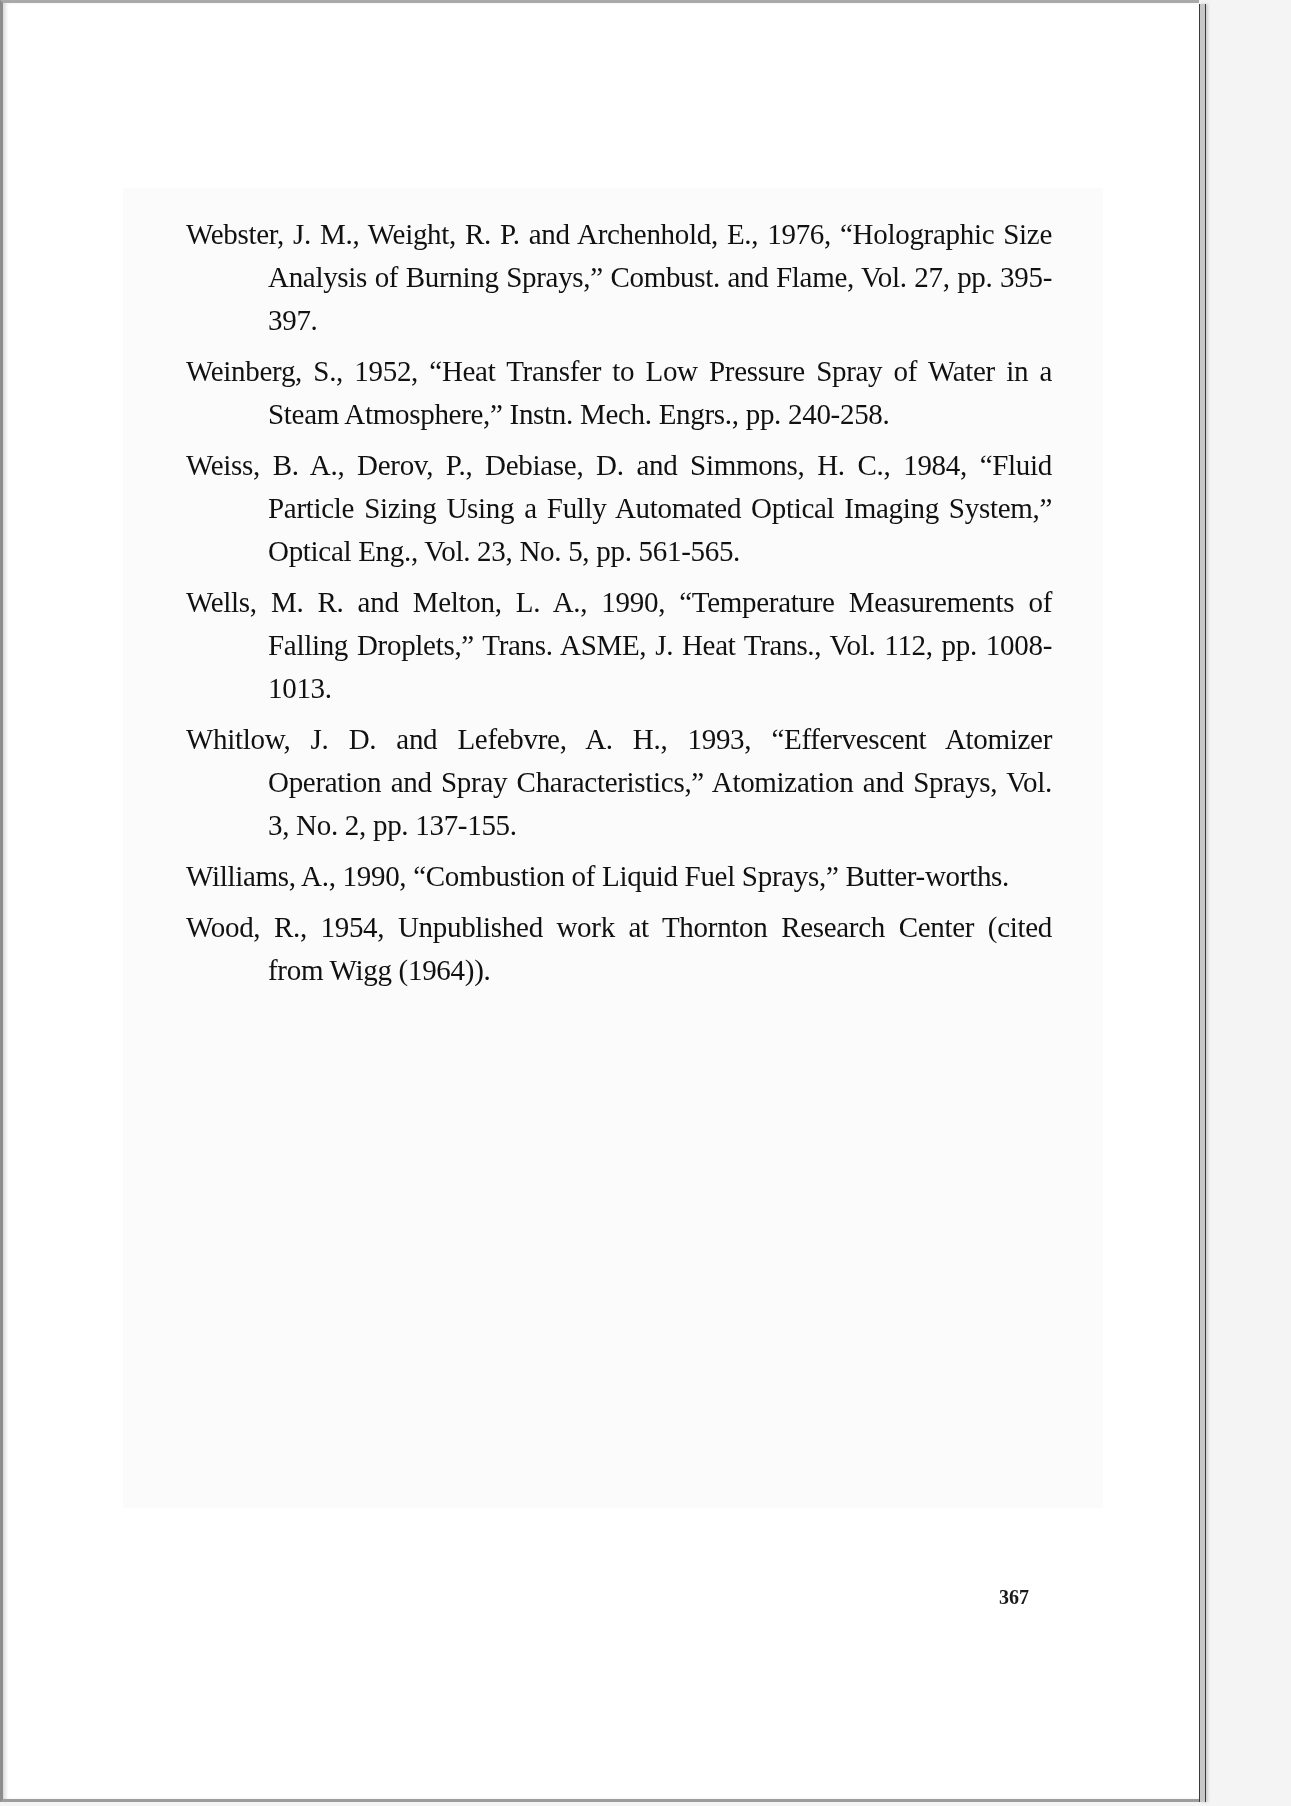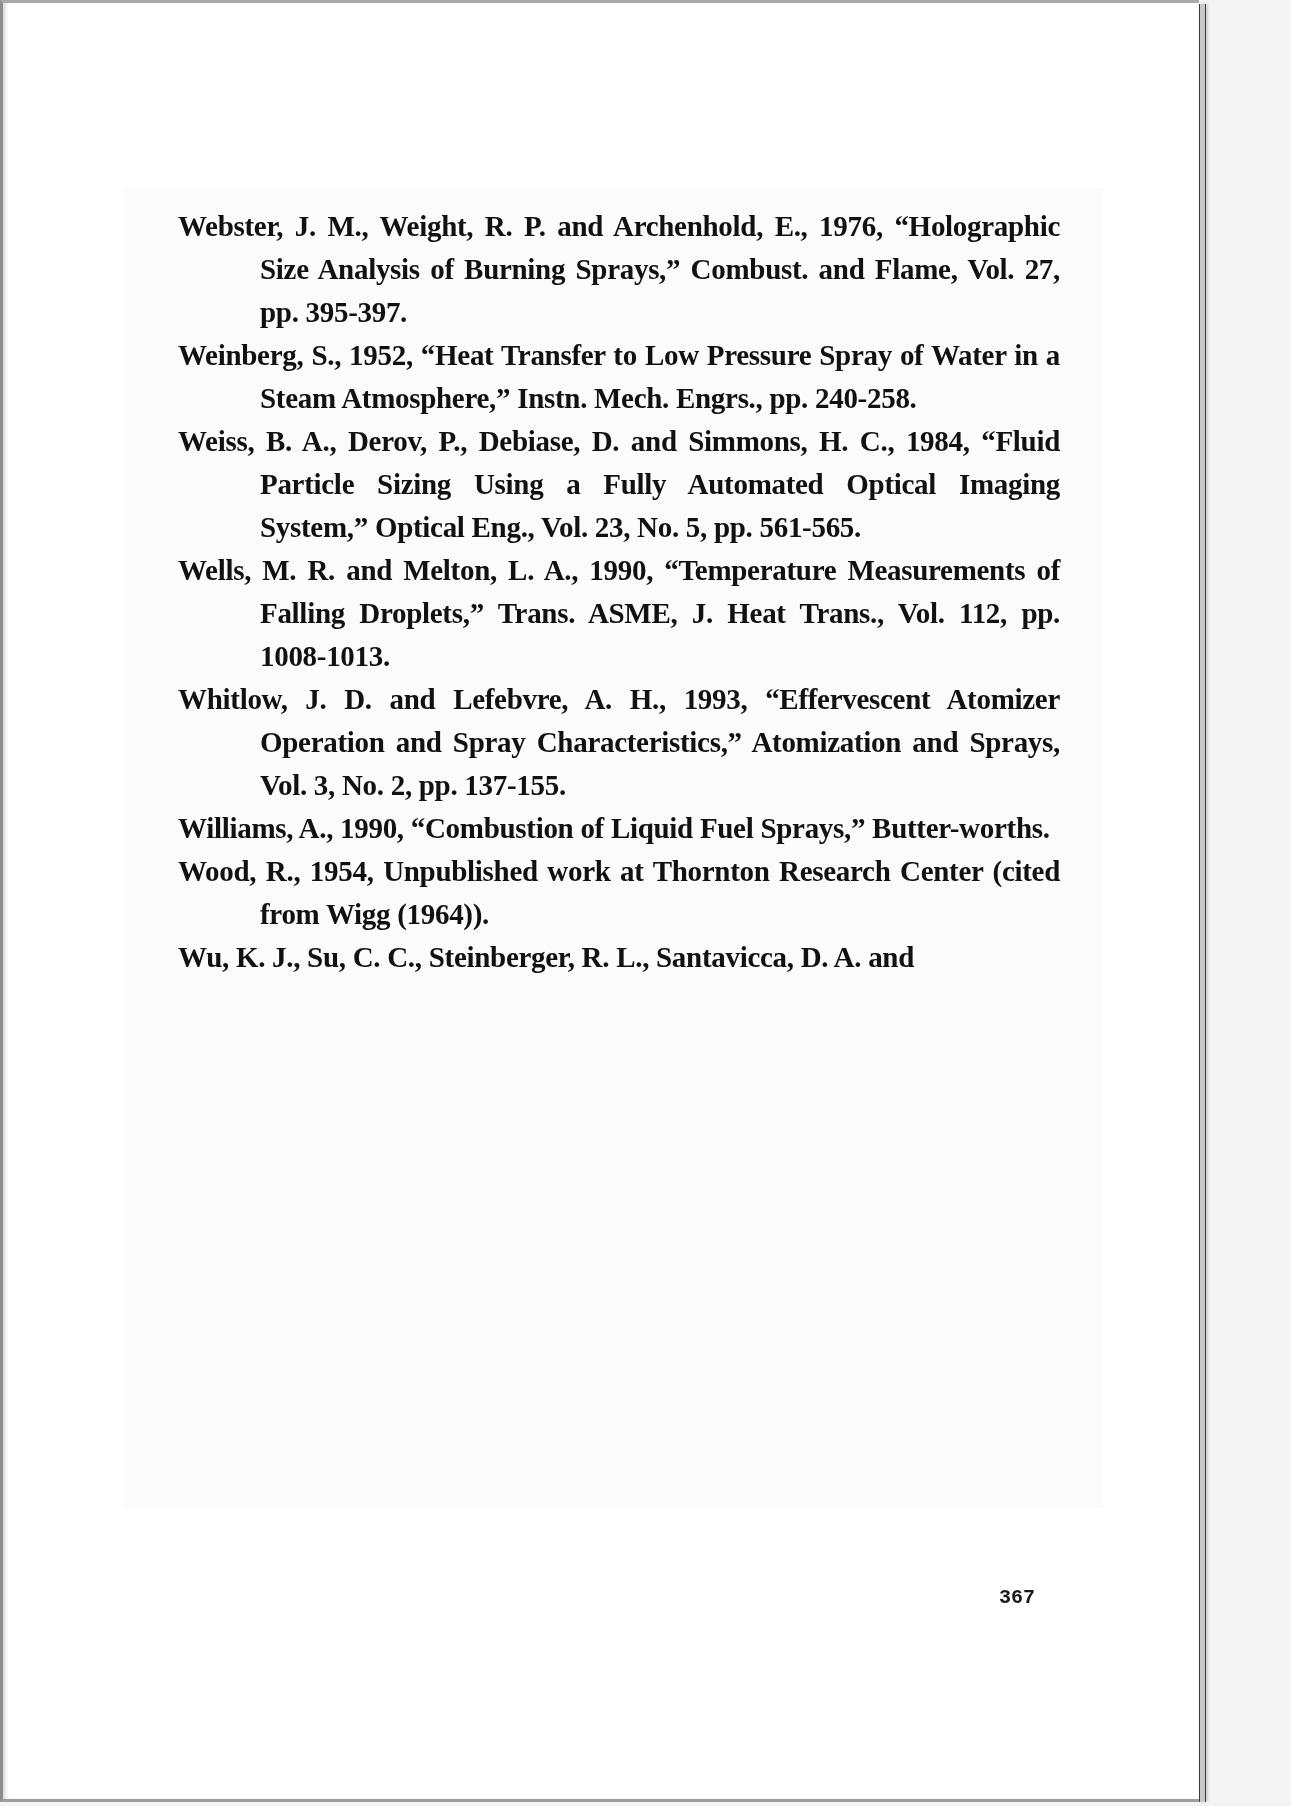--- a/index.html
+++ b/index.html
@@ -50,48 +50,46 @@
       left: 175px;
       top: 202px;
       width: 882px;
       font-family: "Liberation Serif", serif;
       font-size: 29px;
       line-height: 43px;
       color: #111111;
       letter-spacing: -0.3px;
     }
     .ref {
-      margin: 0;
+      margin: 8px;
       padding-left: 82px;
       text-indent: -82px;
       text-align: justify;
-      font-weight: bold;
     }
     .page-number {
       position: absolute;
       left: 996px;
       top: 1583px;
-      font-family: Liberation Mono, monospace;
+      font-family: Liberation Serif, serif;
       font-weight: bold;
       font-size: 20px;
       color: #1a1a1a;
     }
   </style>
 </head>
 <body>
 
 <div class="page">
   <div class="scan-tint"></div>
 
   <div class="refs">
     <p class="ref">Webster, J. M., Weight, R. P. and Archenhold, E., 1976, “Holographic Size Analysis of Burning Sprays,” Combust. and Flame, Vol. 27, pp. 395-397.</p>
     <p class="ref">Weinberg, S., 1952, “Heat Transfer to Low Pressure Spray of Water in a Steam Atmosphere,” Instn. Mech. Engrs., pp. 240-258.</p>
     <p class="ref">Weiss, B. A., Derov,  P., Debiase, D. and Simmons, H. C., 1984, “Fluid Particle Sizing Using a Fully Automated Optical Imaging System,” Optical Eng., Vol. 23, No. 5, pp. 561-565.</p>
     <p class="ref">Wells, M. R. and Melton,  L. A., 1990, “Temperature Measurements of Falling Droplets,” Trans. ASME, J. Heat Trans., Vol. 112, pp. 1008-1013.</p>
     <p class="ref">Whitlow,  J. D. and Lefebvre,  A. H.,  1993, “Effervescent Atomizer Operation and Spray Characteristics,” Atomization and Sprays, Vol. 3, No. 2, pp. 137-155.</p>
     <p class="ref">Williams, A., 1990, “Combustion of Liquid Fuel Sprays,” Butter-worths.</p>
     <p class="ref">Wood, R., 1954, Unpublished work at Thornton Research Center (cited from Wigg (1964)).</p>
-    <p class="ref">Wu,  K. J.,  Su,  C. C., Steinberger,  R. L.,  Santavicca, D. A. and</p>
   </div>
 
   <div class="page-number">367</div>
 </div>
 <div class="page-edge"></div>
 
 </body></html>

